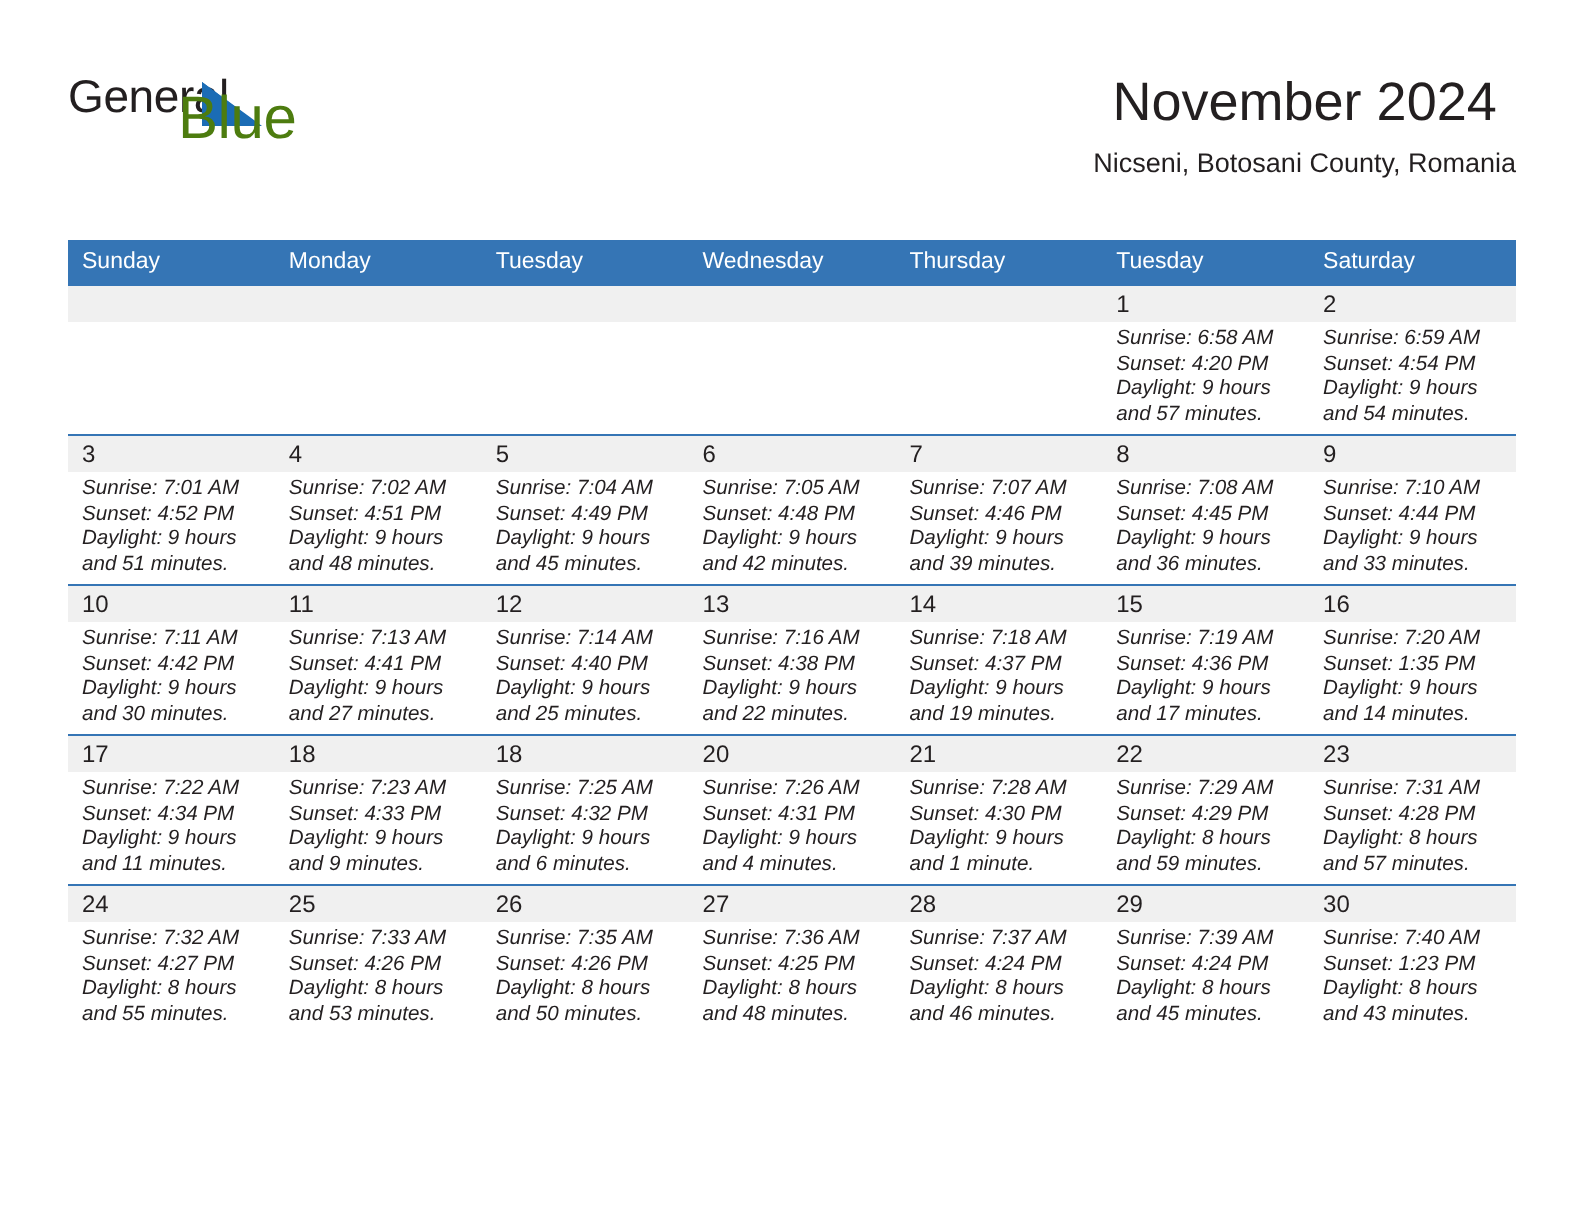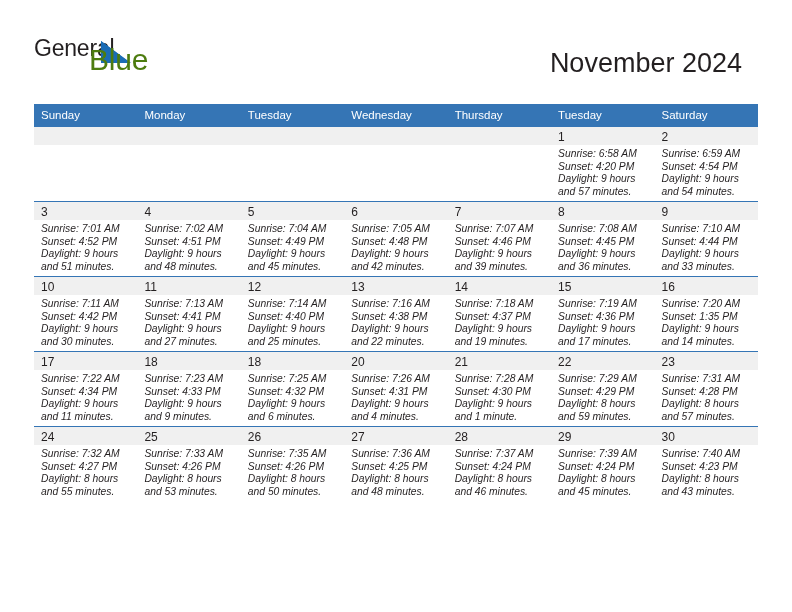--- a/index.html
+++ b/index.html
@@ -68,36 +68,36 @@
     right: 34px;
     top: 30px;
     text-align: right;
   }
   .cal-title {
     font-size: 27px;
     color: #231f20;
     line-height: 34px;
     white-space: nowrap;
     font-weight: normal;
-    margin: 16px;
+    margin: 4px;
     text-align: center;
   }
   .cal-sub {
     font-size: 13.5px;
     color: #231f20;
     line-height: 20px;
     margin-top: 4px;
     white-space: nowrap;
   }
 
   
   .cal {
     position: absolute;
     left: 34px;
-    top: 104px;
+    top: 120px;
     width: 724px;
     border-collapse: collapse;
     table-layout: fixed;
   }
   .cal th {
     background: #3575b5;
     color: #ffffff;
     font-size: 11.5px;
     font-weight: normal;
     text-align: left;
@@ -159,20 +159,21 @@
         <svg width="30" height="22" viewBox="0 0 30 22" xmlns="http://www.w3.org/2000/svg">
           <polygon points="0,0 0,22 30,22" fill="#1b6cb5" transform="translate(0,0) scale(1,1)"></polygon>
           <polygon points="0,0 28,21 0,21" fill="#1b6cb5"></polygon>
         </svg>
       </span>
       <span class="logo-blue">Blue</span>
     </div>
 
     <div class="title-block">
       <div class="cal-title">November 2024</div>
+      <div class="cal-sub">Nicseni, Botosani County, Romania</div>
     </div>
 
   </div>
 
   <table class="cal">
     <thead>
       <tr>
         <th>Sunday</th>
         <th>Monday</th>
         <th>Tuesday</th>
@@ -534,21 +535,21 @@
                 <div>Daylight: 8 hours</div>
                 <div>and 45 minutes.</div>
               </div>
             </div>
           </td>
           <td>
             <div class="daycell">
               <div class="daynum-band"><span class="daynum">30</span></div>
               <div class="info">
                 <div>Sunrise: 7:40 AM</div>
-                <div>Sunset: 4:23 PM</div>
+                <div>Sunset: 1:23 PM</div>
                 <div>Daylight: 8 hours</div>
                 <div>and 43 minutes.</div>
               </div>
             </div>
           </td>
         </tr>
       </tbody>
   </table>
 
 </div>

